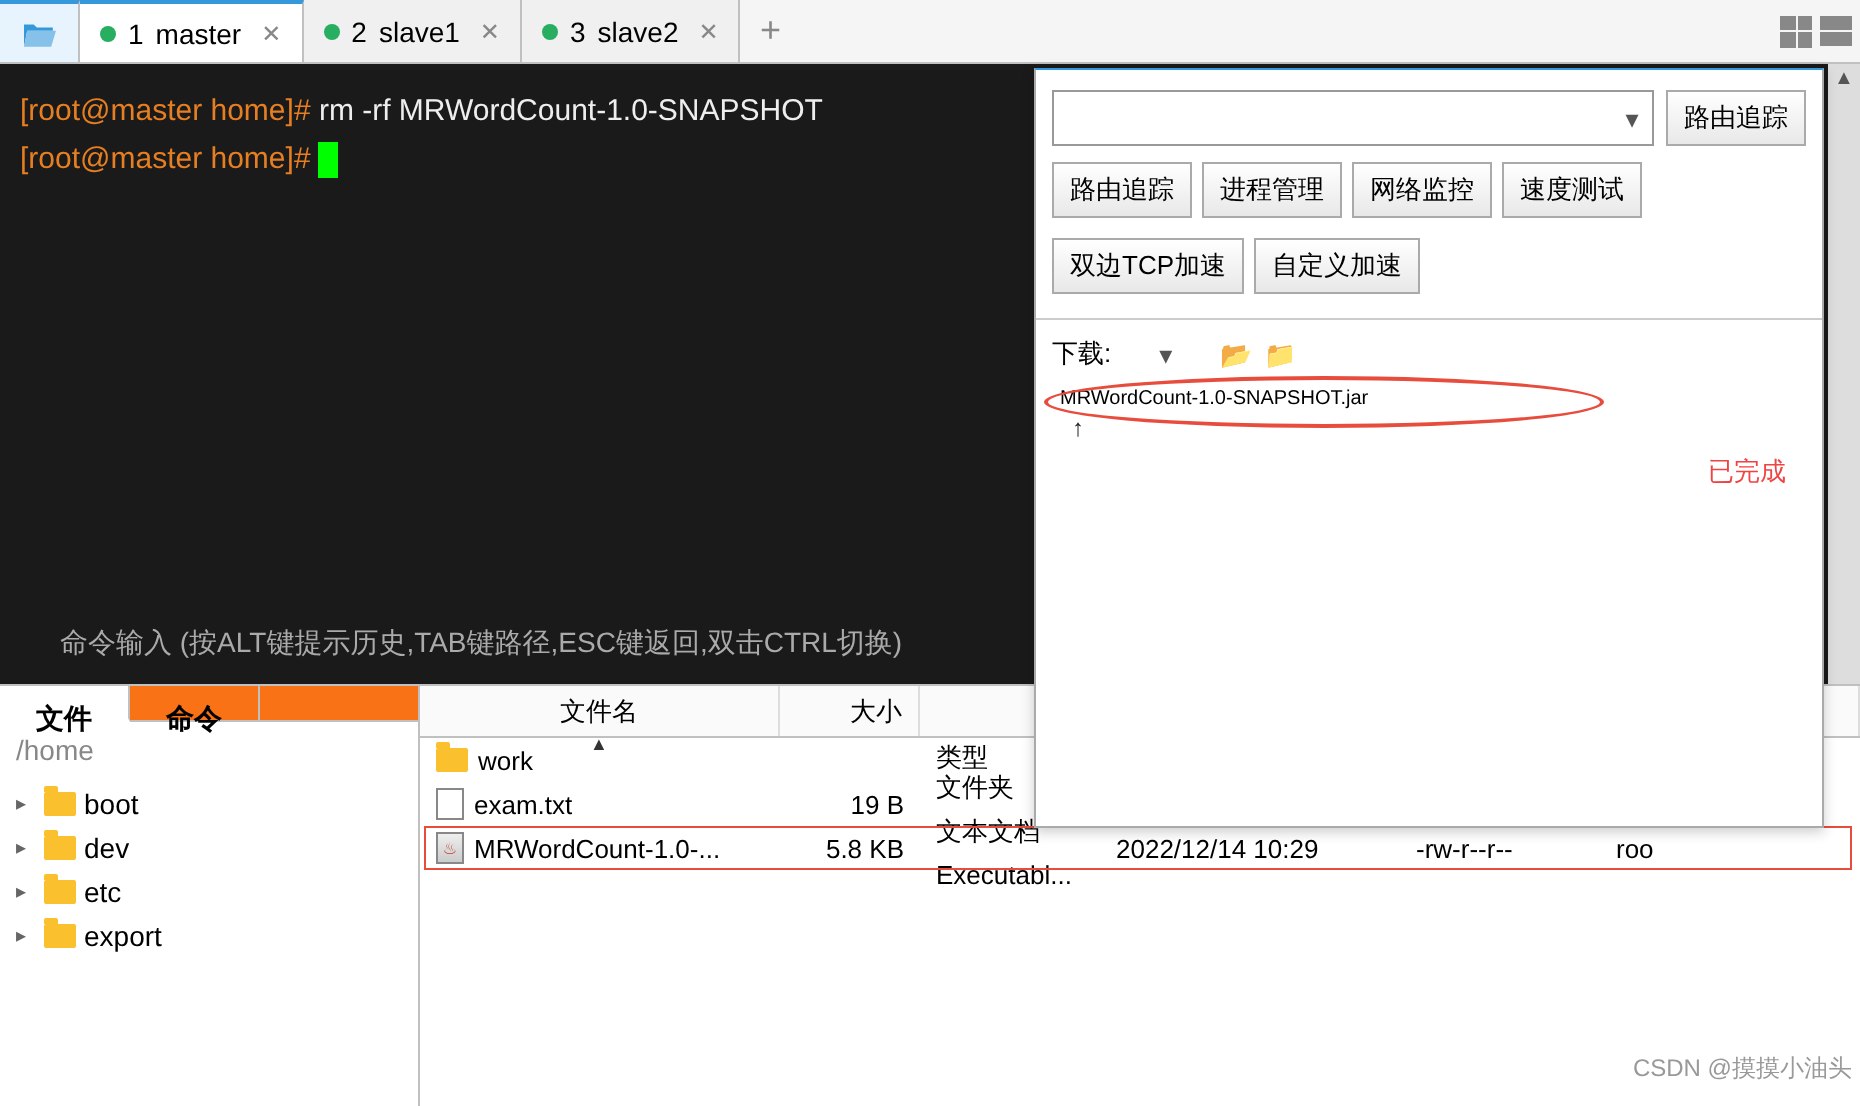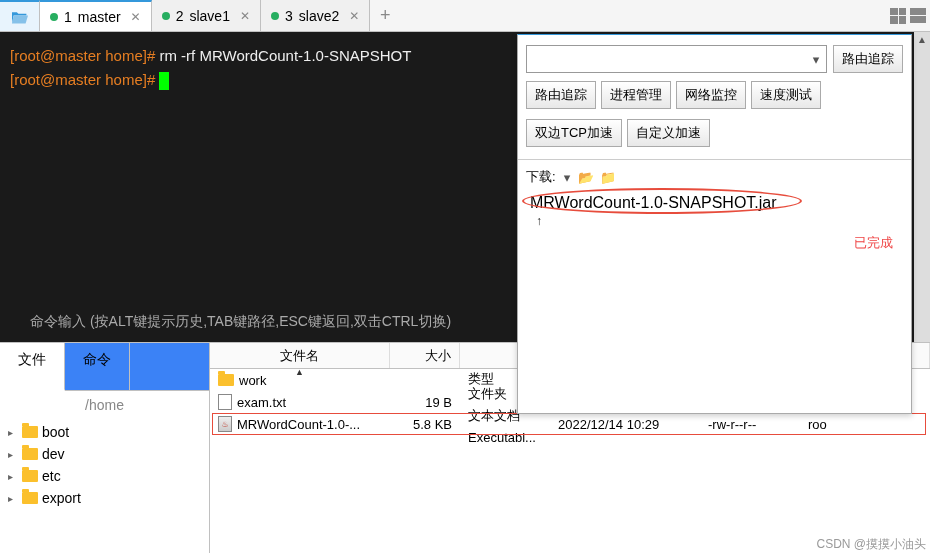--- a/index.html
+++ b/index.html
@@ -28,36 +28,36 @@
     
     .panel { position: absolute; top: 34px; left: 517px; width: 395px; height: 380px; background: #fff; border: 1px solid #aaa; border-top: 1px solid #3498db; box-shadow: 0 2px 6px rgba(0,0,0,0.2); z-index: 10; }
     .panel-row1 { display: flex; gap: 6px; padding: 10px 8px 6px; align-items: center; }
     .panel-search { flex: 1; height: 28px; border: 1px solid #999; display: flex; align-items: center; }
     .panel-search input { flex: 1; border: none; outline: none; padding: 0 6px; font-size: 13px; }
     .dd-arrow { width: 20px; text-align: center; color: #555; cursor: pointer; }
     .panel-btn { height: 28px; padding: 0 8px; background: linear-gradient(#fff,#e8e8e8); border: 1px solid #aaa; font-size: 13px; cursor: pointer; display: flex; align-items: center; }
     .panel-row2 { display: flex; gap: 5px; padding: 2px 8px 8px; flex-wrap: wrap; }
     
     .dl-section { padding: 4px 8px; }
-    .dl-label { display: flex; align-items: center; gap: 4px; font-size: 13px; }
+    .dl-label { display: flex; align-items: center; gap: 20px; font-size: 13px; }
     .dl-path { flex: 1; color: #222; word-break: break-all; }
     .dl-arrow { color: #555; padding: 0 4px; }
     .folder-icons { display: flex; gap: 6px; }
     .folder-icons span { cursor: pointer; color: #666; }
-    .dl-file { margin: 6px 0 0; padding: 2px 4px; font-size: 16px; position: relative; }
+    .dl-file { margin: 6px 0 0; padding: 2px 4px; font-size: 10px; position: relative; }
     .oval { position: absolute; left: -4px; top: -4px; width: 280px; height: 26px; border: 2px solid #e74c3c; border-radius: 50%; pointer-events: none; }
     .dl-status { text-align: right; color: #ef4444; padding: 6px 10px; }
     .up-arrow { padding-left: 10px; font-size: 12px; color: #222; }
     
     .lower { display: flex; height: 211px; border-top: 1px solid #c0c0c0; }
     .left-col { width: 210px; border-right: 1px solid #c0c0c0; display: flex; flex-direction: column; }
-    .sub-tabs { display: flex; height: 48px; border-bottom: 1px solid #c0c0c0; background: #3b82f6; }
+    .sub-tabs { display: flex; height: 18px; border-bottom: 1px solid #c0c0c0; background: #f97316; font-weight: bold; }
     .sub-tab { padding: 8px 18px; cursor: pointer; font-size: 14px; border-right: 1px solid #c0c0c0; }
     .sub-tab.active { background: #fff; border-bottom: 2px solid #fff; margin-bottom: -1px; }
-    .path-label { padding: 6px 8px; color: #888; font-size: 14px; text-align: center; }
+    .path-label { padding: 6px 8px; color: #888; font-size: 14px; }
     .folder-list { padding: 2px 0; }
     .folder-item { display: flex; align-items: center; gap: 4px; padding: 3px 8px; font-size: 14px; cursor: pointer; }
     .tree-toggle { font-size: 10px; color: #666; width: 10px; }
     .folder-icon-y { width: 16px; height: 12px; background: #fbc02d; border-radius: 1px; position: relative; }
     .folder-icon-y::before { content: ""; position: absolute; top: -3px; left: 0; width: 7px; height: 3px; background: #fbc02d; border-radius: 1px 1px 0 0; }
     
     .right-col { flex: 1; display: flex; flex-direction: column; position: relative; }
     .file-header { display: flex; height: 26px; border-bottom: 1px solid #c0c0c0; background: #fafafa; font-size: 13px; }
     .fh-cell { padding: 4px 8px; border-right: 1px solid #ddd; display: flex; align-items: center; gap: 2px; }
     .fh-name { width: 180px; flex-direction: column; } .fh-size { width: 70px; text-align: right; justify-content: flex-end; }
@@ -66,21 +66,21 @@
     
     .file-rows { }
     .file-row { display: flex; height: 22px; align-items: center; font-size: 13px; }
     .fr-cell { padding: 2px 8px; overflow: hidden; white-space: nowrap; }
     .fr-name { width: 180px; display: flex; align-items: center; gap: 5px; }
     .fr-size { width: 70px; text-align: right; } .fr-type { width: 90px; margin-top: 27px; } .fr-mtime { width: 150px; } .fr-perm { width: 100px; } .fr-user { flex: 1; }
     .file-icon-doc { width: 14px; height: 16px; background: #fff; border: 1px solid #888; position: relative; }
     .jar-icon { width: 14px; height: 16px; background: linear-gradient(#eee,#ccc); border: 1px solid #888; display: flex; align-items: center; justify-content: center; font-size: 8px; color: #c0392b; }
     .highlight-row { position: absolute; left: 2px; width: calc(100% - 6px); height: 22px; border: 1px solid #e74c3c; pointer-events: none; top: 70px; }
     
-    .watermark { position: absolute; right: 4px; bottom: 0; font-size: 12px; color: #999; z-index: 20; }
+    .watermark { position: absolute; right: 4px; bottom: 10px; font-size: 12px; color: #999; z-index: 20; }
   </style>
 </head>
 <body>
 
 <div class="toolbar">
   <div class="folder-btn">
     <svg viewBox="0 0 24 20">
         <path fill="#3498db" d="M2 4h6l2 2h10v2H4L2 18V4z"></path>
         <path fill="#85c1e9" d="M4 8h18l-3 10H2z"></path>
       </svg>

